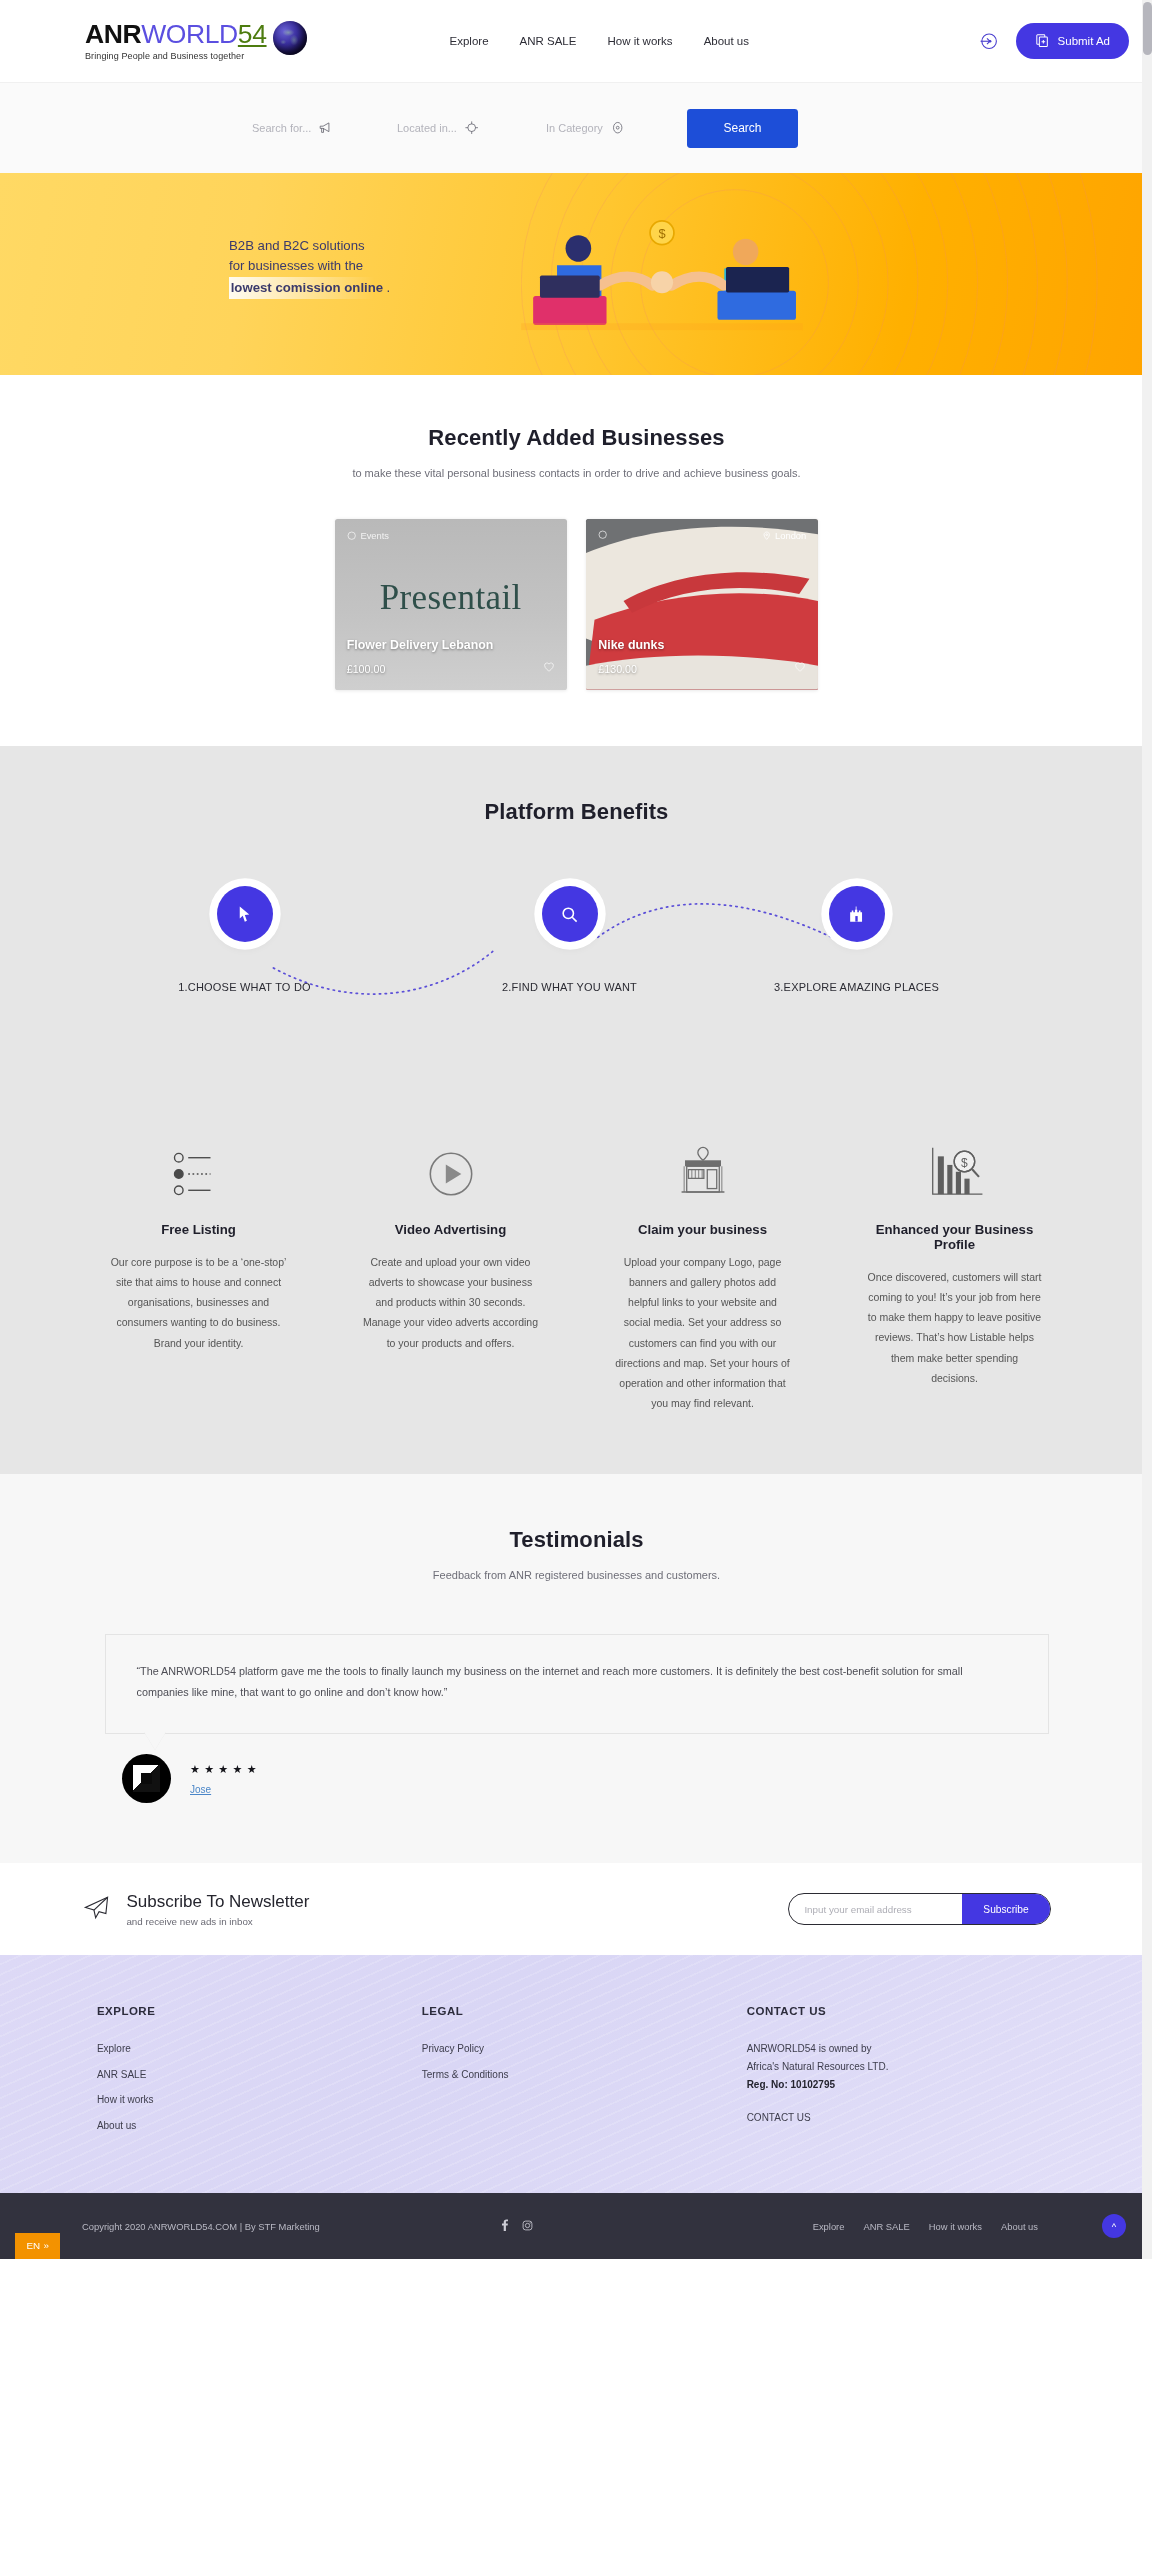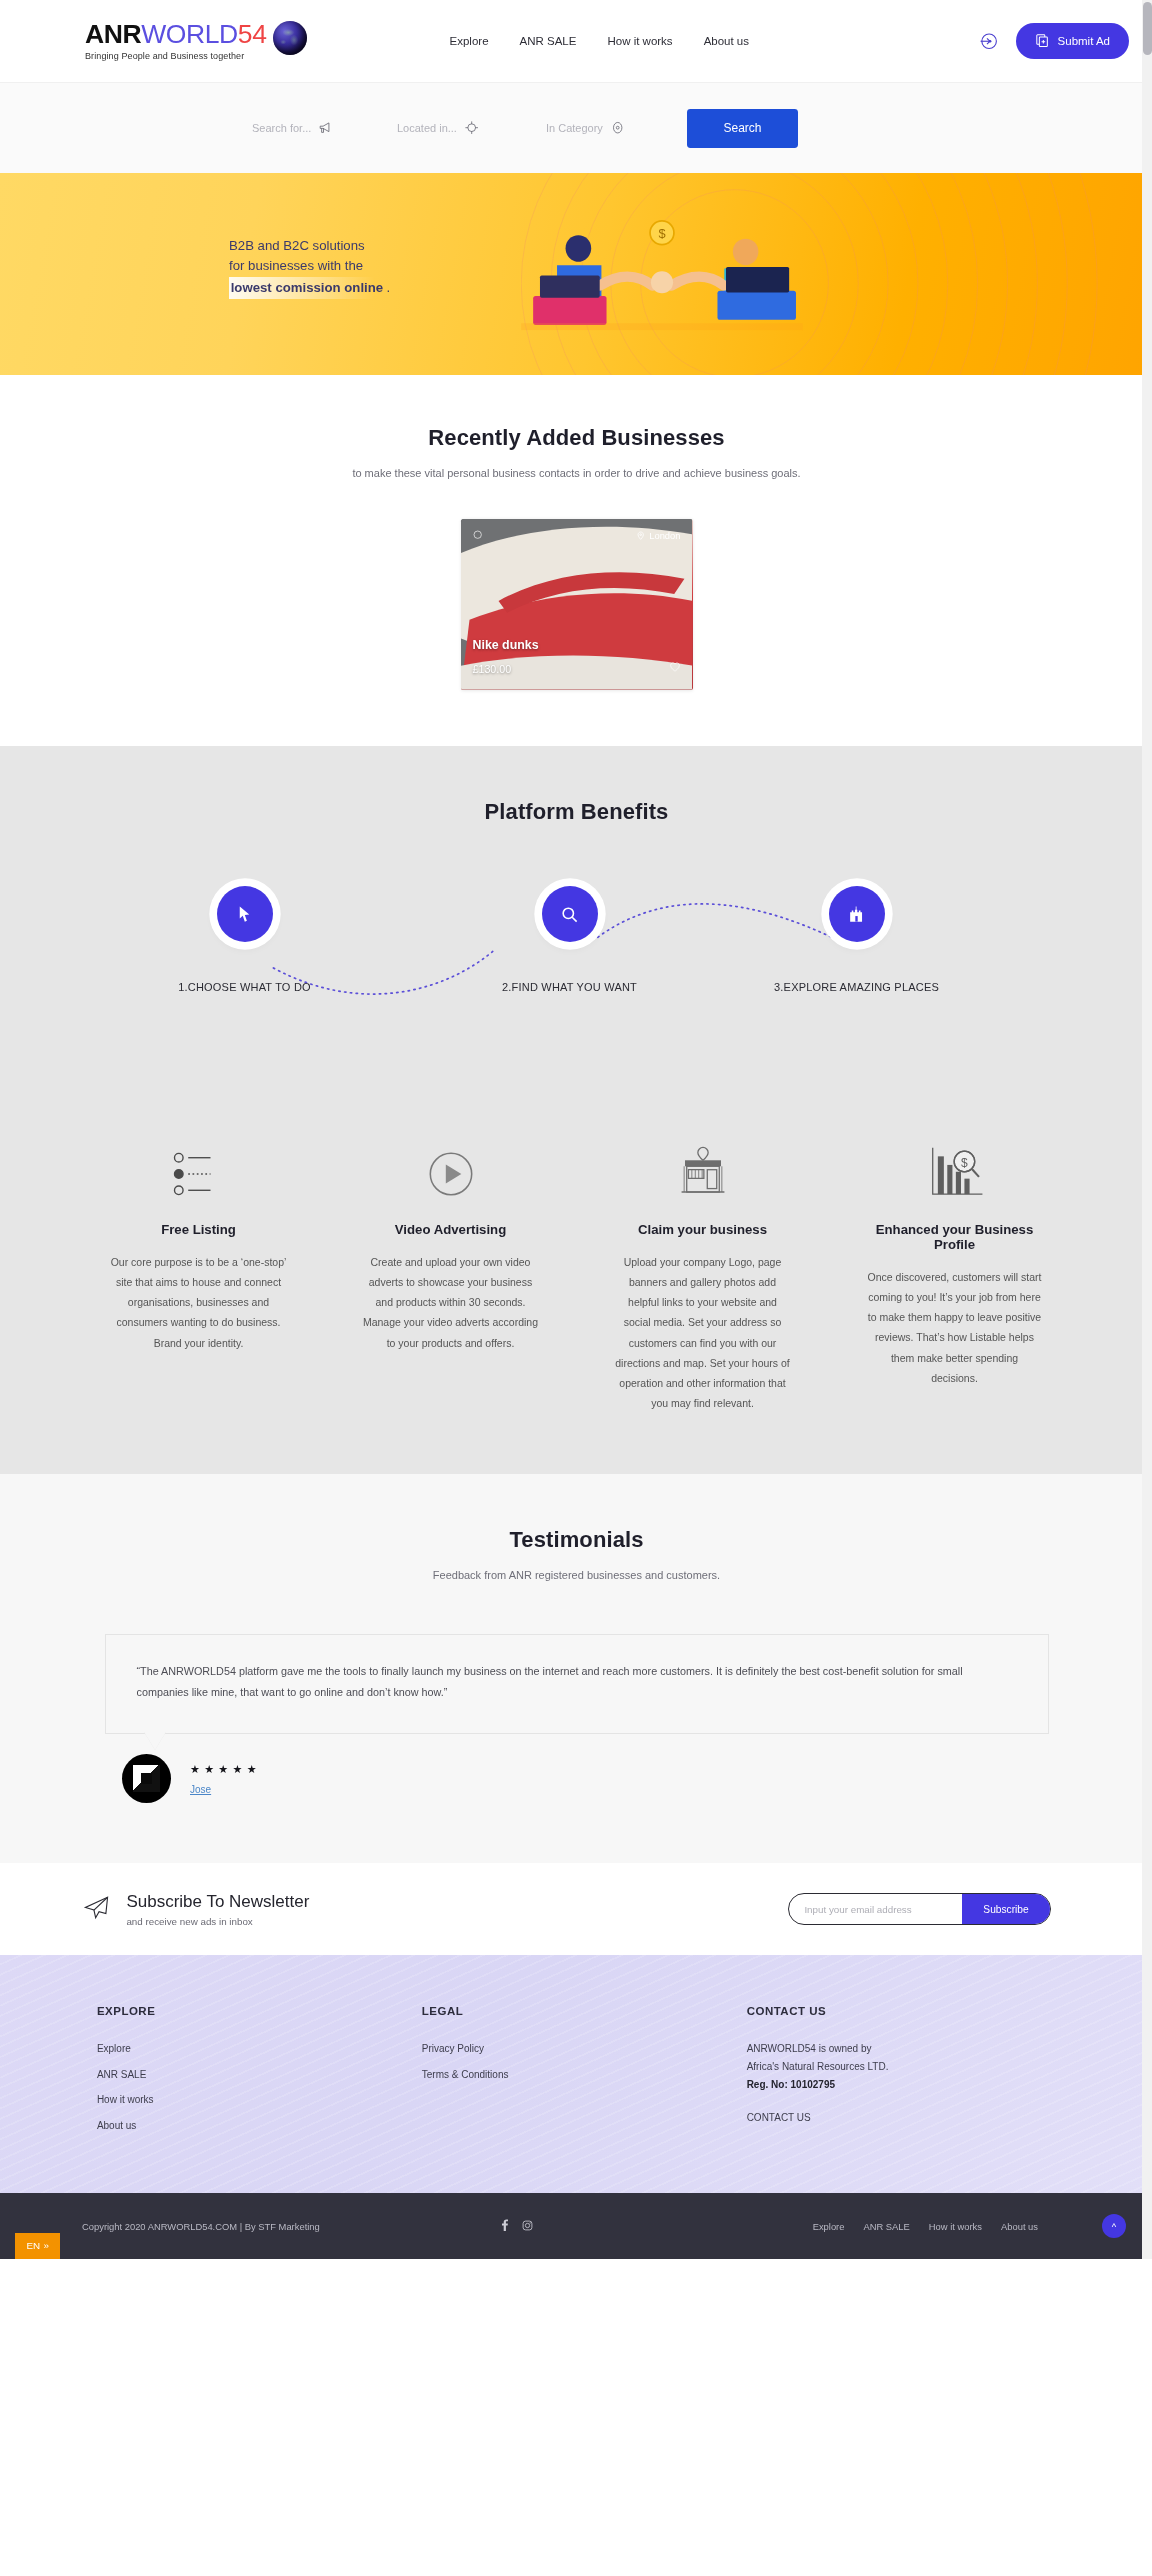--- a/index.html
+++ b/index.html
@@ -19,21 +19,21 @@
     display: flex;
     align-items: center;
     padding: 0 24px 0 85px;
     position: relative;
   }
   .logo-block { display: flex; align-items: center; gap: 0; }
   .logo-text-wrap { display: flex; flex-direction: column; justify-content: center; }
   .logo-main { font-size: 26.5px; font-weight: 700; letter-spacing: -0.4px; line-height: 1; font-family: "Liberation Sans", sans-serif; }
   .logo-main .anr { color: #111; }
   .logo-main .world { color: #5b4fe0; font-weight: 400; }
-  .logo-main .num { color: #ef4444; font-weight: 400; }
+  .logo-main .num { color: #4d7c0f; font-weight: 400; text-decoration: underline; }
   .logo-tag { font-size: 9px; color: #333; margin-top: 3.4px; letter-spacing: 0.1px; }
   .logo-globe {
     width: 34px; height: 34px; border-radius: 50%;
     background: radial-gradient(circle at 34% 30%, #6b63d6 0%, #3a2f9e 38%, #171046 72%, #090626 100%);
     margin-left: 6px; margin-top: -6.8px;
     box-shadow: inset -2.6px -3.4px 7.7px rgba(0,0,0,.6);
     position: relative; overflow: hidden;
   }
   .logo-globe::after {
     content:""; position:absolute; inset:0;
@@ -326,20 +326,36 @@
       <rect x="0" y="128" width="330" height="8" fill="#ff9f1c" opacity=".25"></rect>
     </svg>
   </div>
 
   <div class="sec-white">
     <h2 class="sec-title">Recently Added Businesses</h2>
     <p class="sec-sub">to make these vital personal business contacts in order to drive and achieve business goals.</p>
 
     <div class="cards">
 
+      <div class="card card-1">
+        <span class="cat">
+          <svg width="9.4" height="9.4" viewBox="0 0 14 14" fill="none" stroke="#fff" stroke-width="1.2">
+              <circle cx="7" cy="7" r="5.5"></circle>
+            </svg>
+          <span>Events</span>
+        </span>
+        <div class="brand">Presentail</div>
+        <div class="title">Flower Delivery Lebanon</div>
+        <div class="price">£100.00</div>
+        <span class="fav">
+          <svg width="12" height="12" viewBox="0 0 18 18" fill="none" stroke="#fff" stroke-width="1.2">
+            <path d="M9 15.2S2.4 11 2.4 6.6A3.6 3.6 0 0 1 9 4.6a3.6 3.6 0 0 1 6.6 2c0 4.4-6.6 8.6-6.6 8.6z"></path>
+          </svg>
+        </span>
+      </div>
 
       <div class="card card-2">
         <svg class="shoe" viewBox="0 0 272 200" preserveAspectRatio="none">
           <rect width="272" height="200" fill="#6f7173"></rect>
           <path d="M0 40 C70 10 170 0 272 18 L272 150 C180 170 60 165 0 140Z" fill="#ece7de"></path>
           <path d="M10 118 C90 88 180 78 272 96 L272 200 L0 200Z" fill="#cf3b3f"></path>
           <path d="M44 96 C110 60 190 56 262 70 L250 88 C180 74 112 80 54 110Z" fill="#c8383c"></path>
           <path d="M0 172 C80 156 180 156 272 172 L272 200 L0 200Z" fill="#e8e4dd"></path>
         </svg>
         <span class="cat">

